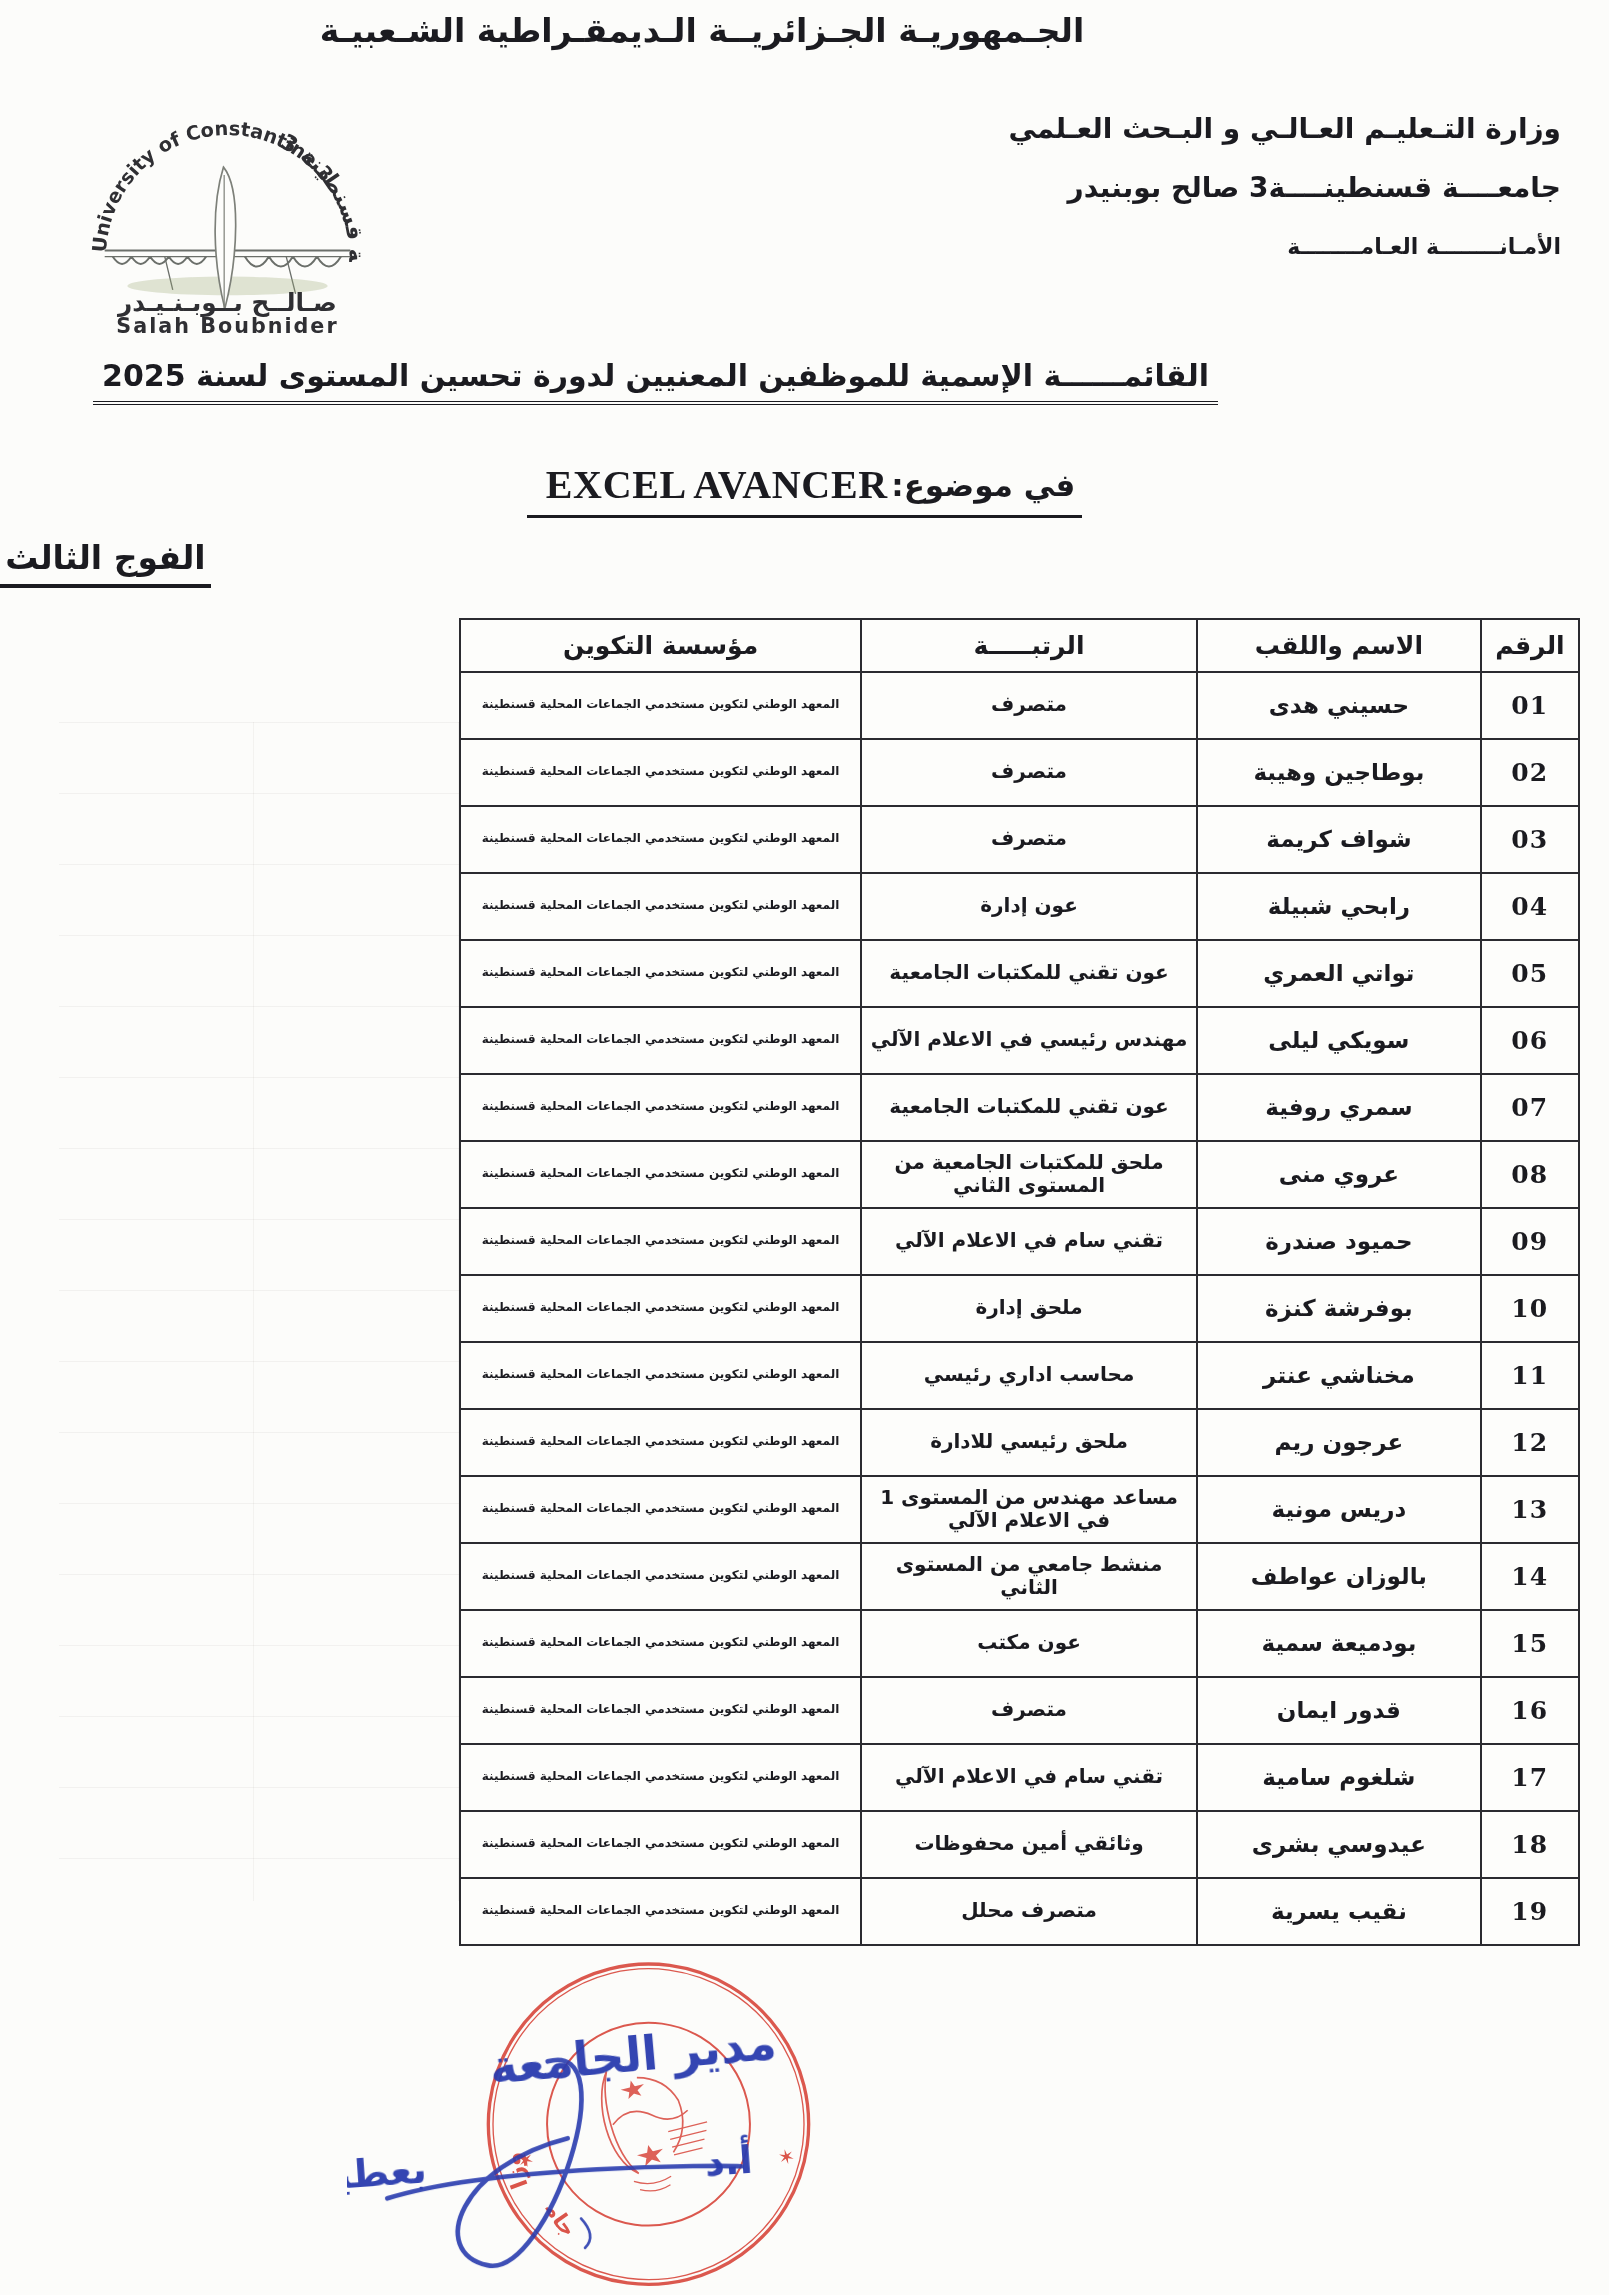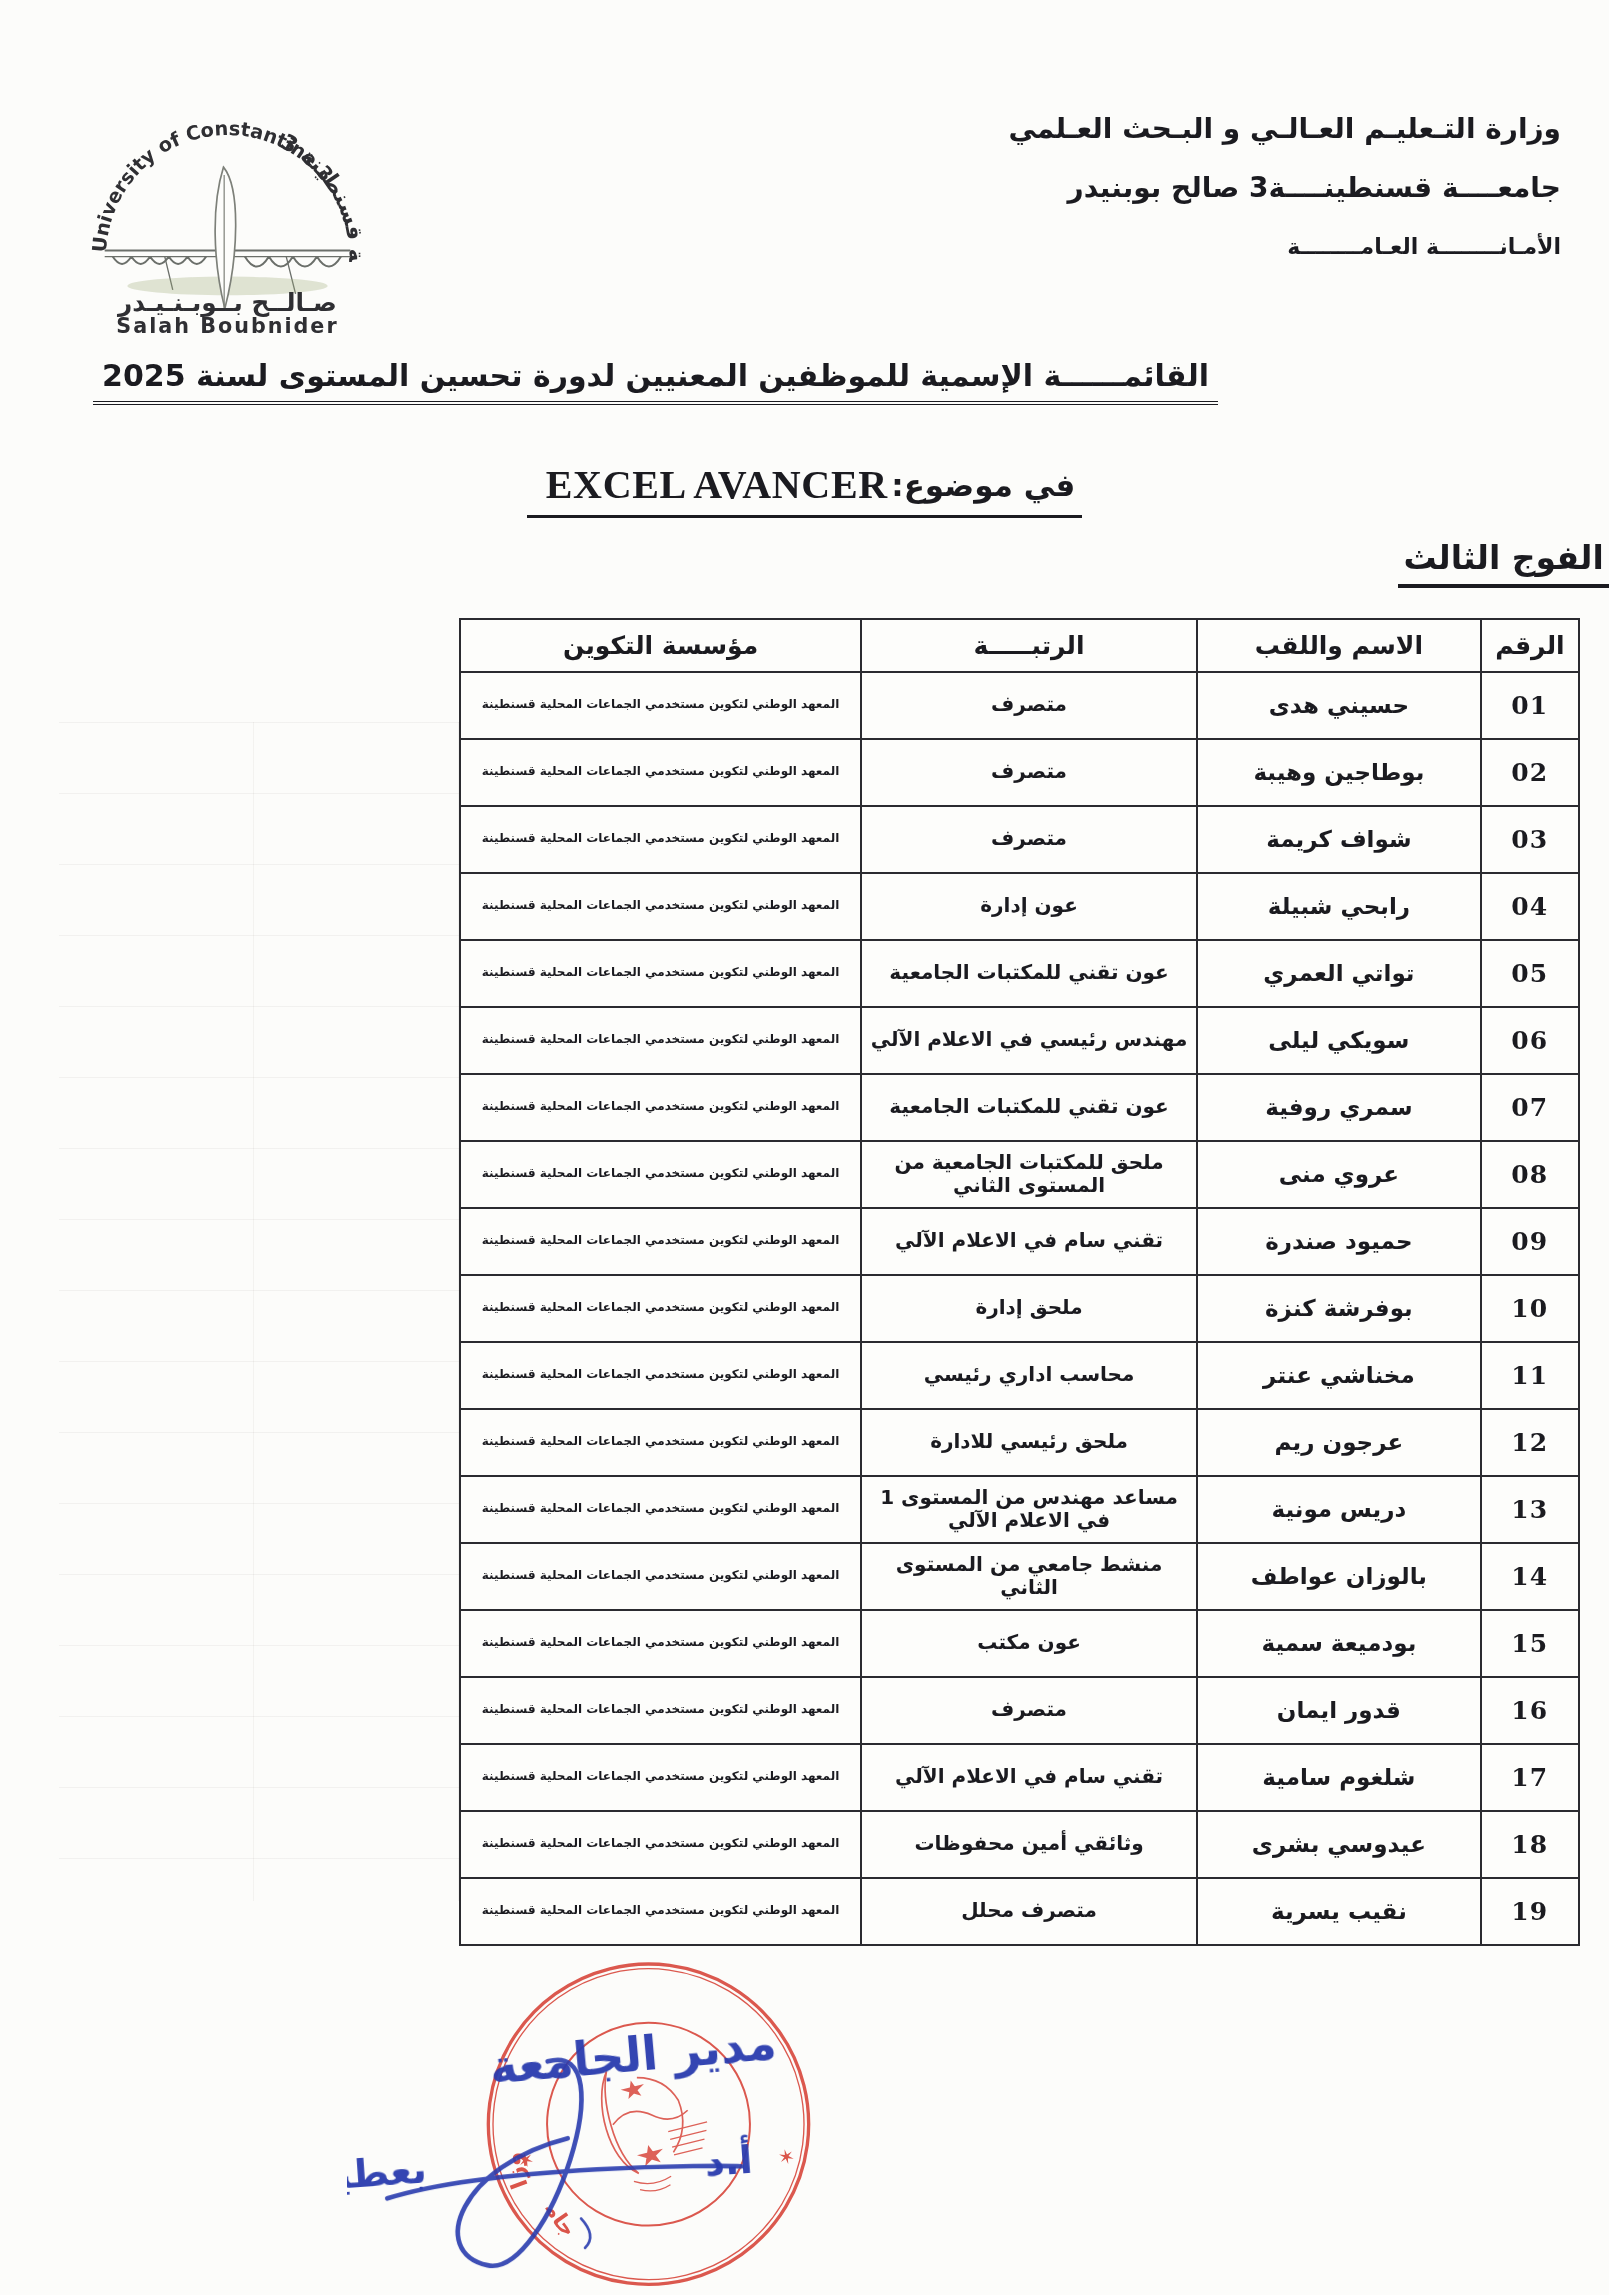--- a/index.html
+++ b/index.html
@@ -33,21 +33,21 @@
     padding:0 9.4px 8px 9.4px;border-bottom:4.7px double #1b1b20;
   }
   .subject-wrap{position:absolute;top:461px;left:0;width:1609px;text-align:center;direction:rtl;}
   .subject-inner{display:inline-block;border-bottom:3.3px solid #1b1b20;padding:0 6.7px 6.7px 6.7px;}
   .subject-label{font-size:31px;font-weight:bold;vertical-align:middle;}
   .subject-value{
     font-family:"Liberation Serif","DejaVu Serif",serif;
     font-size:40px;font-weight:bold;letter-spacing:0.7px;vertical-align:middle;
     padding-inline-start:12px;direction:ltr;display:inline-block;
   }
-  .group-wrap{position:absolute;top:538px;left:0;width:1609px;text-align:right;direction:rtl;}
+  .group-wrap{position:absolute;top:538px;left:0;width:1609px;text-align:left;direction:rtl;}
   .group-title{
     display:inline-block;font-size:33px;font-weight:bold;
     border-bottom:4px solid #1b1b20;padding:0 5.3px 6.7px 5.3px;
   }
   
   table.emp{
     position:absolute;top:618px;left:459px;width:1121px;
     border-collapse:collapse;table-layout:fixed;direction:rtl;
     background:#fdfdfb;
   }
@@ -75,20 +75,21 @@
   }
   
   .stamp{position:absolute;top:1956px;left:400px;width:497px;height:339px;}
   .signature{position:absolute;top:1998px;left:347px;width:575px;height:298px;}
 </style>
 </head>
 <body>
 
 <div class="page" data-name="scanned-document-page">
 
+  <div class="republic-title" data-name="republic-title">الجـمهوريـة الجـزائريــة الـديمقـراطية الشـعبيـة</div>
 
   <div class="logo" data-name="university-logo">
     <svg width="283" height="249" viewBox="0 0 424 372" data-name="university-logo-graphic">
       <defs>
         <path id="logoArc" d="M 30 252 A 182 182 0 0 1 394 252" fill="none"></path>
       </defs>
       <g fill="#2f2f33">
         <text font-size="29" font-weight="bold" data-name="logo-arc-text-en">
           <textPath href="#logoArc" startOffset="1%">University of Constantine 3</textPath>
         </text>

